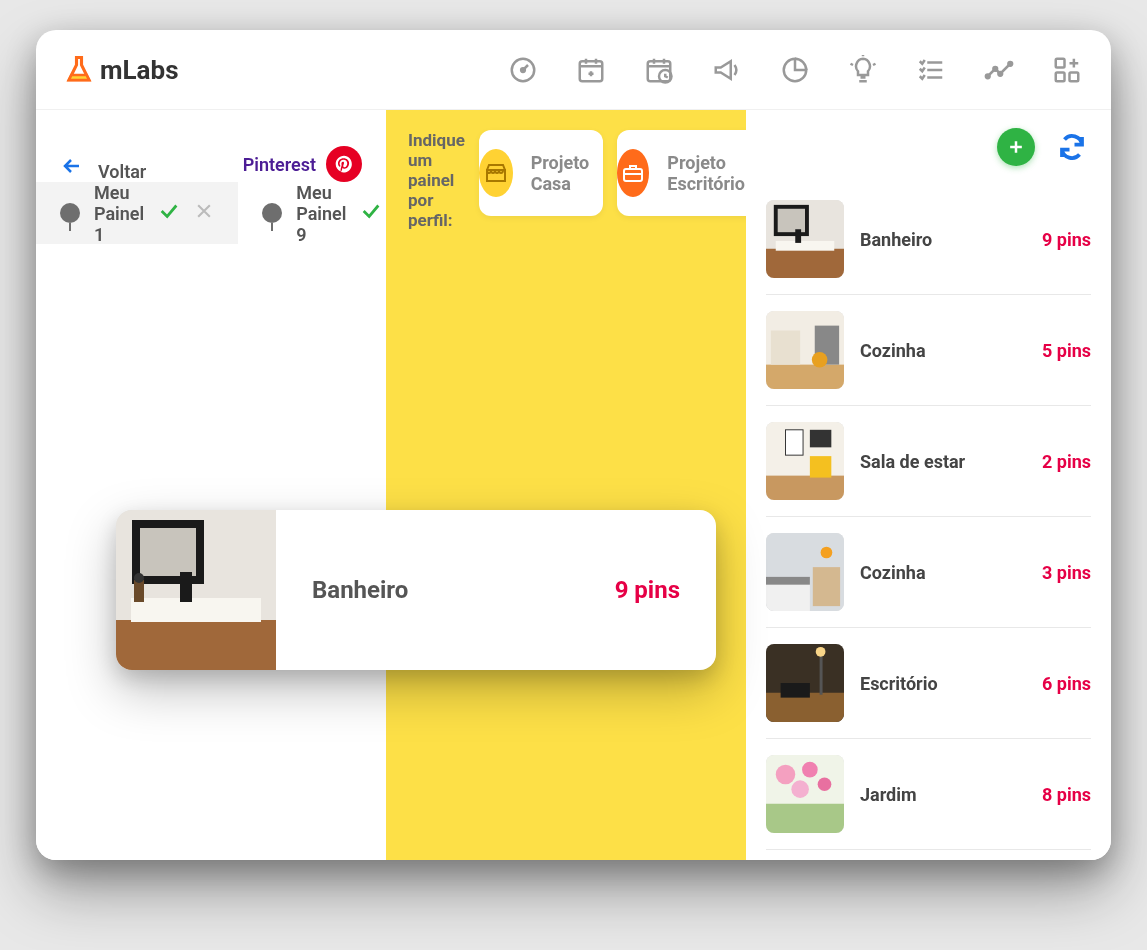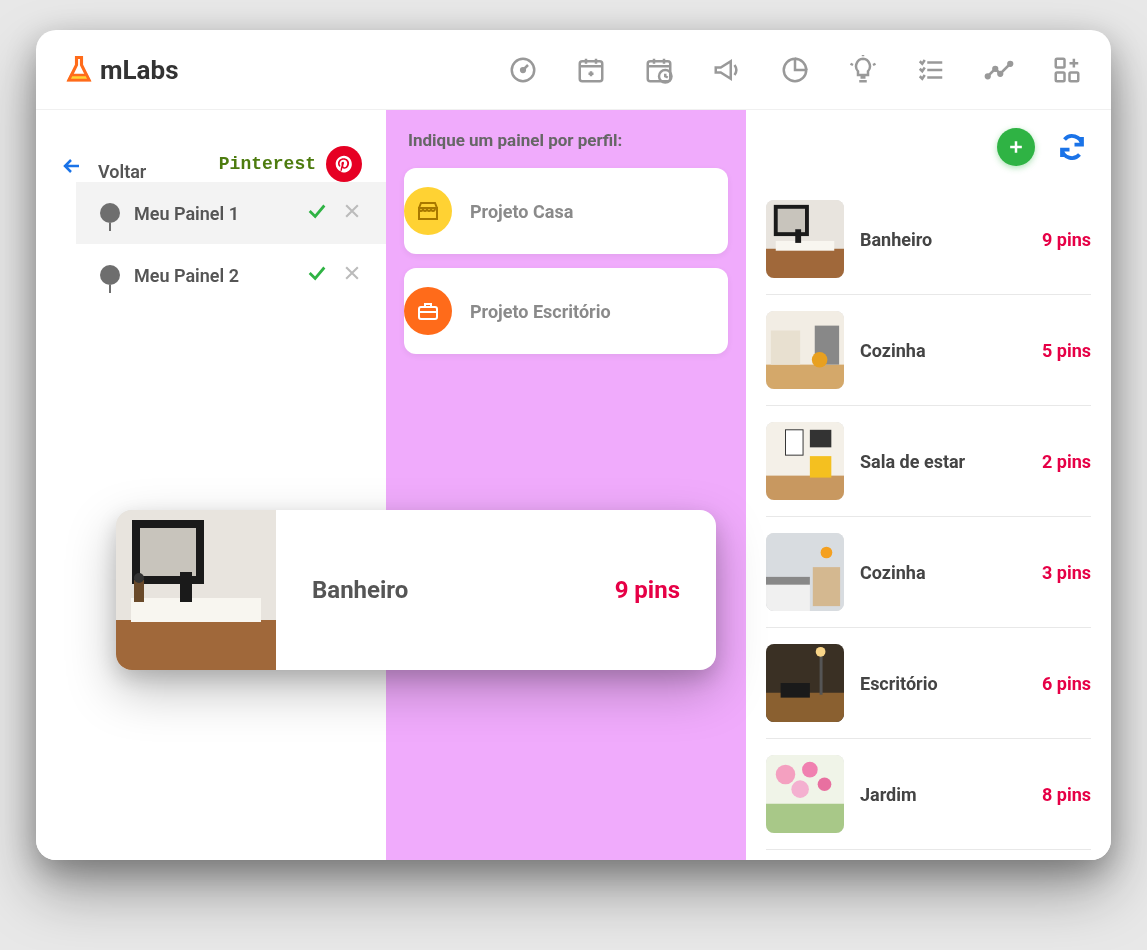--- a/index.html
+++ b/index.html
@@ -68,27 +68,27 @@
     height: 72px;
     display: flex;
     align-items: flex-end;
     padding: 0 24px;
     gap: 14px;
   }
   .back-arrow { cursor: pointer; }
   .back-arrow svg { width: 24px; height: 24px; stroke: #1a73e8; fill: none; stroke-width: 2.5; }
   .sidebar-title { font-size: 18px; font-weight: 600; color: #555; }
   .sidebar-header-right { margin-left: auto; display: flex; align-items: center; gap: 10px; }
-  .pinterest-label { font-size: 18px; font-weight: 600; color: #4d7c0f; font-family: Liberation Mono, monospace; }
+  .pinterest-label { font-size: 18px; font-weight: 600; color: #4c1d95; }
   .pinterest-icon {
     width: 36px; height: 36px; border-radius: 50%;
     background: #e60023; display: flex; align-items: center; justify-content: center;
     color: #fff; font-weight: bold; font-size: 22px;
   }
-  .panel-list { display: flex; flex-direction: column; padding-left: 40px; }
+  .panel-list { display: flex; flex-direction: row; }
   .panel-item {
     height: 62px;
     display: flex;
     align-items: center;
     padding: 0 24px;
     gap: 14px;
     cursor: pointer;
   }
   .panel-item.active { background: #f3f3f3; }
   .panel-dot {
@@ -101,24 +101,24 @@
     background: #6e6e6e; left: 50%; top: 100%; transform: translateX(-50%);
   }
   .panel-label { font-size: 18px; font-weight: 600; color: #555; flex: 1; }
   .panel-actions { display: flex; gap: 14px; align-items: center; }
   .check-icon svg { width: 22px; height: 22px; stroke: #2fb344; fill: none; stroke-width: 3; }
   .close-icon svg { width: 20px; height: 20px; stroke: #bbb; fill: none; stroke-width: 2.5; }
 
   
   .middle {
     width: 360px;
-    background: #f0abfc;
+    background: #fde047;
     padding: 20px 18px;
     display: flex;
-    flex-direction: column;
+    flex-direction: row;
     gap: 14px;
   }
   .middle-title { font-size: 17px; font-weight: 700; color: #666; margin-bottom: 4px; padding-left: 4px; }
   .project-card {
     background: #fff;
     border-radius: 12px;
     height: 86px;
     display: flex;
     align-items: center;
     padding: 0 0;
@@ -315,21 +315,21 @@
             <span class="check-icon"><svg viewBox="0 0 24 24">
                   <path d="M4 12 L10 18 L20 6"></path>
                 </svg></span>
             <span class="close-icon"><svg viewBox="0 0 24 24">
                   <path d="M5 5 L19 19 M19 5 L5 19"></path>
                 </svg></span>
           </div>
         </div>
         <div class="panel-item">
           <div class="panel-dot"></div>
-          <span class="panel-label">Meu Painel 2</span>
+          <span class="panel-label">Meu Painel 9</span>
           <div class="panel-actions">
             <span class="check-icon"><svg viewBox="0 0 24 24">
                   <path d="M4 12 L10 18 L20 6"></path>
                 </svg></span>
             <span class="close-icon"><svg viewBox="0 0 24 24">
                   <path d="M5 5 L19 19 M19 5 L5 19"></path>
                 </svg></span>
           </div>
         </div>
       </div>

